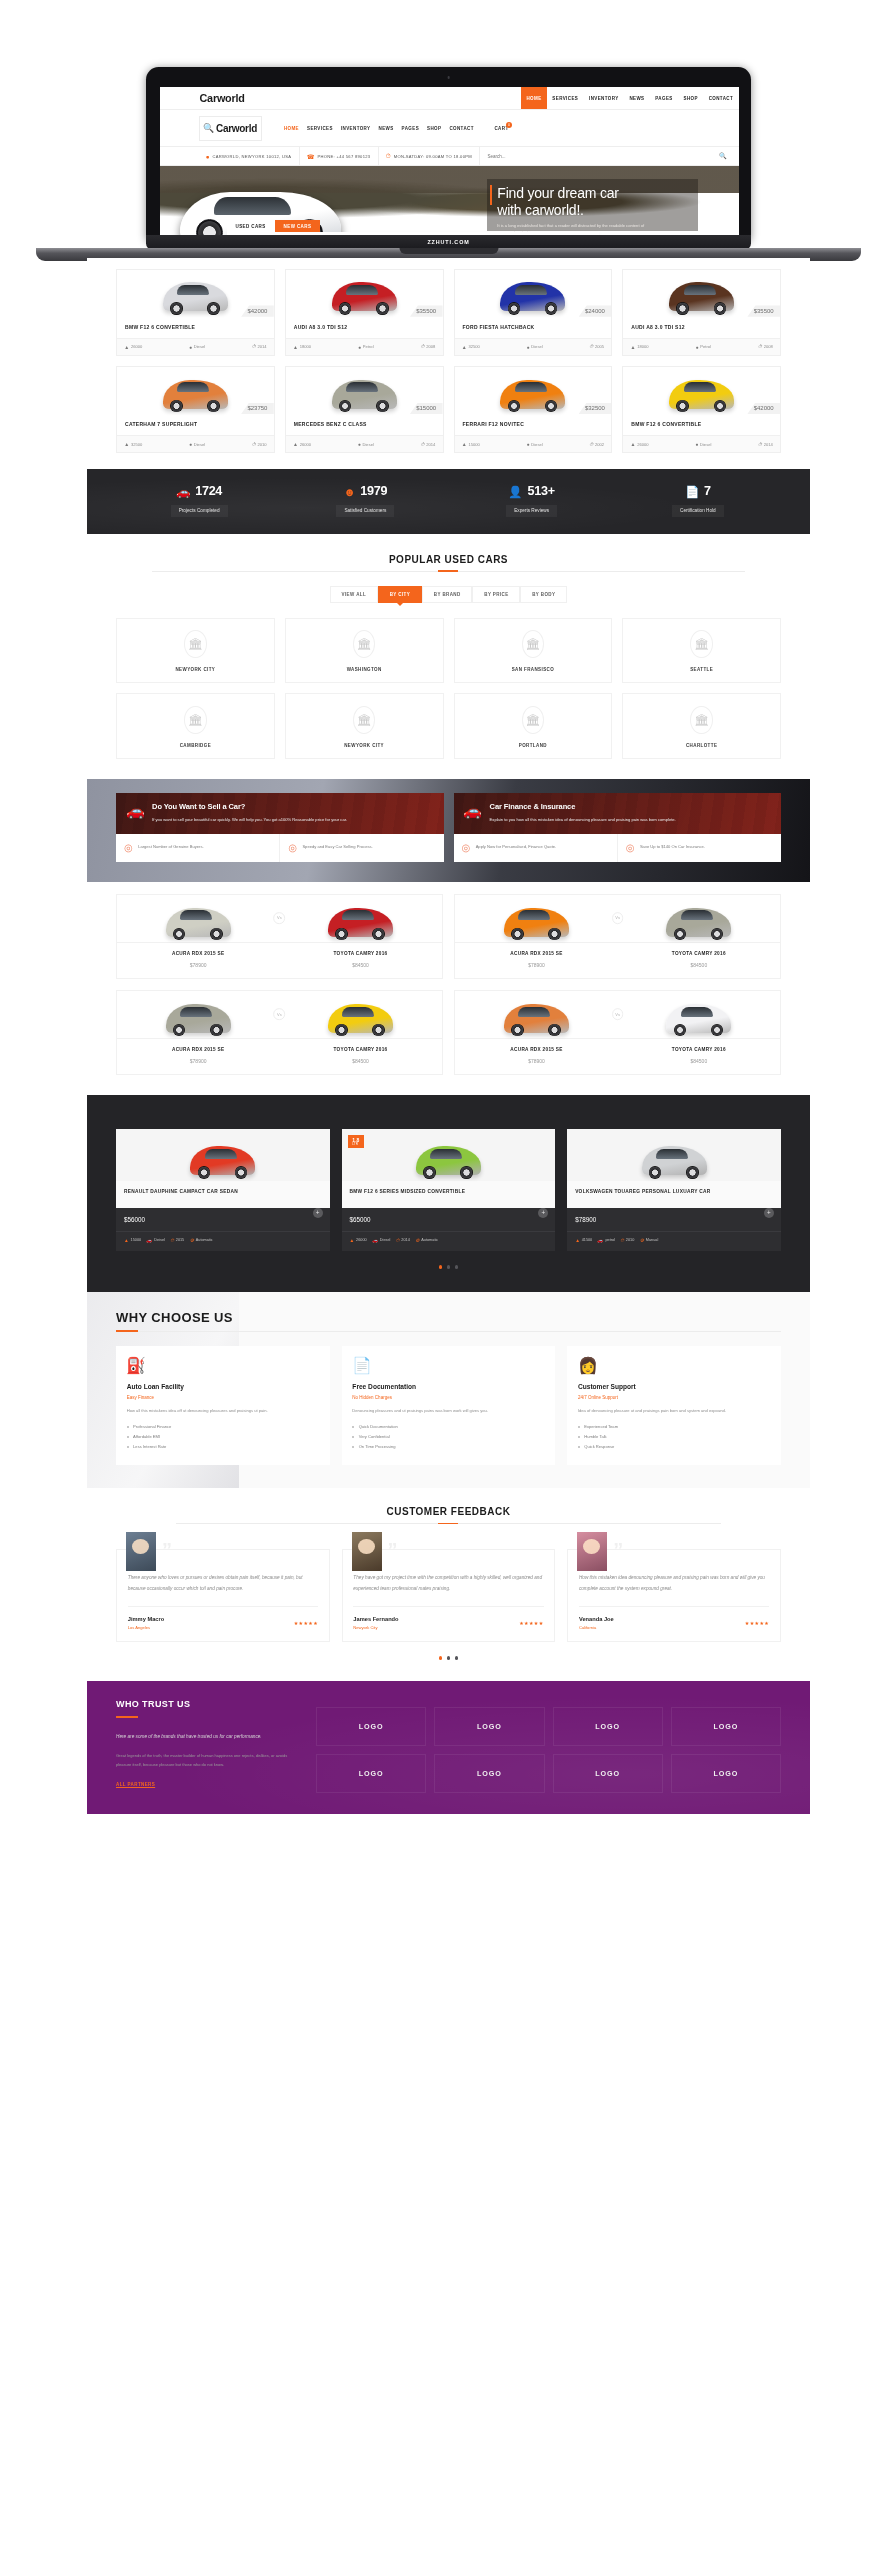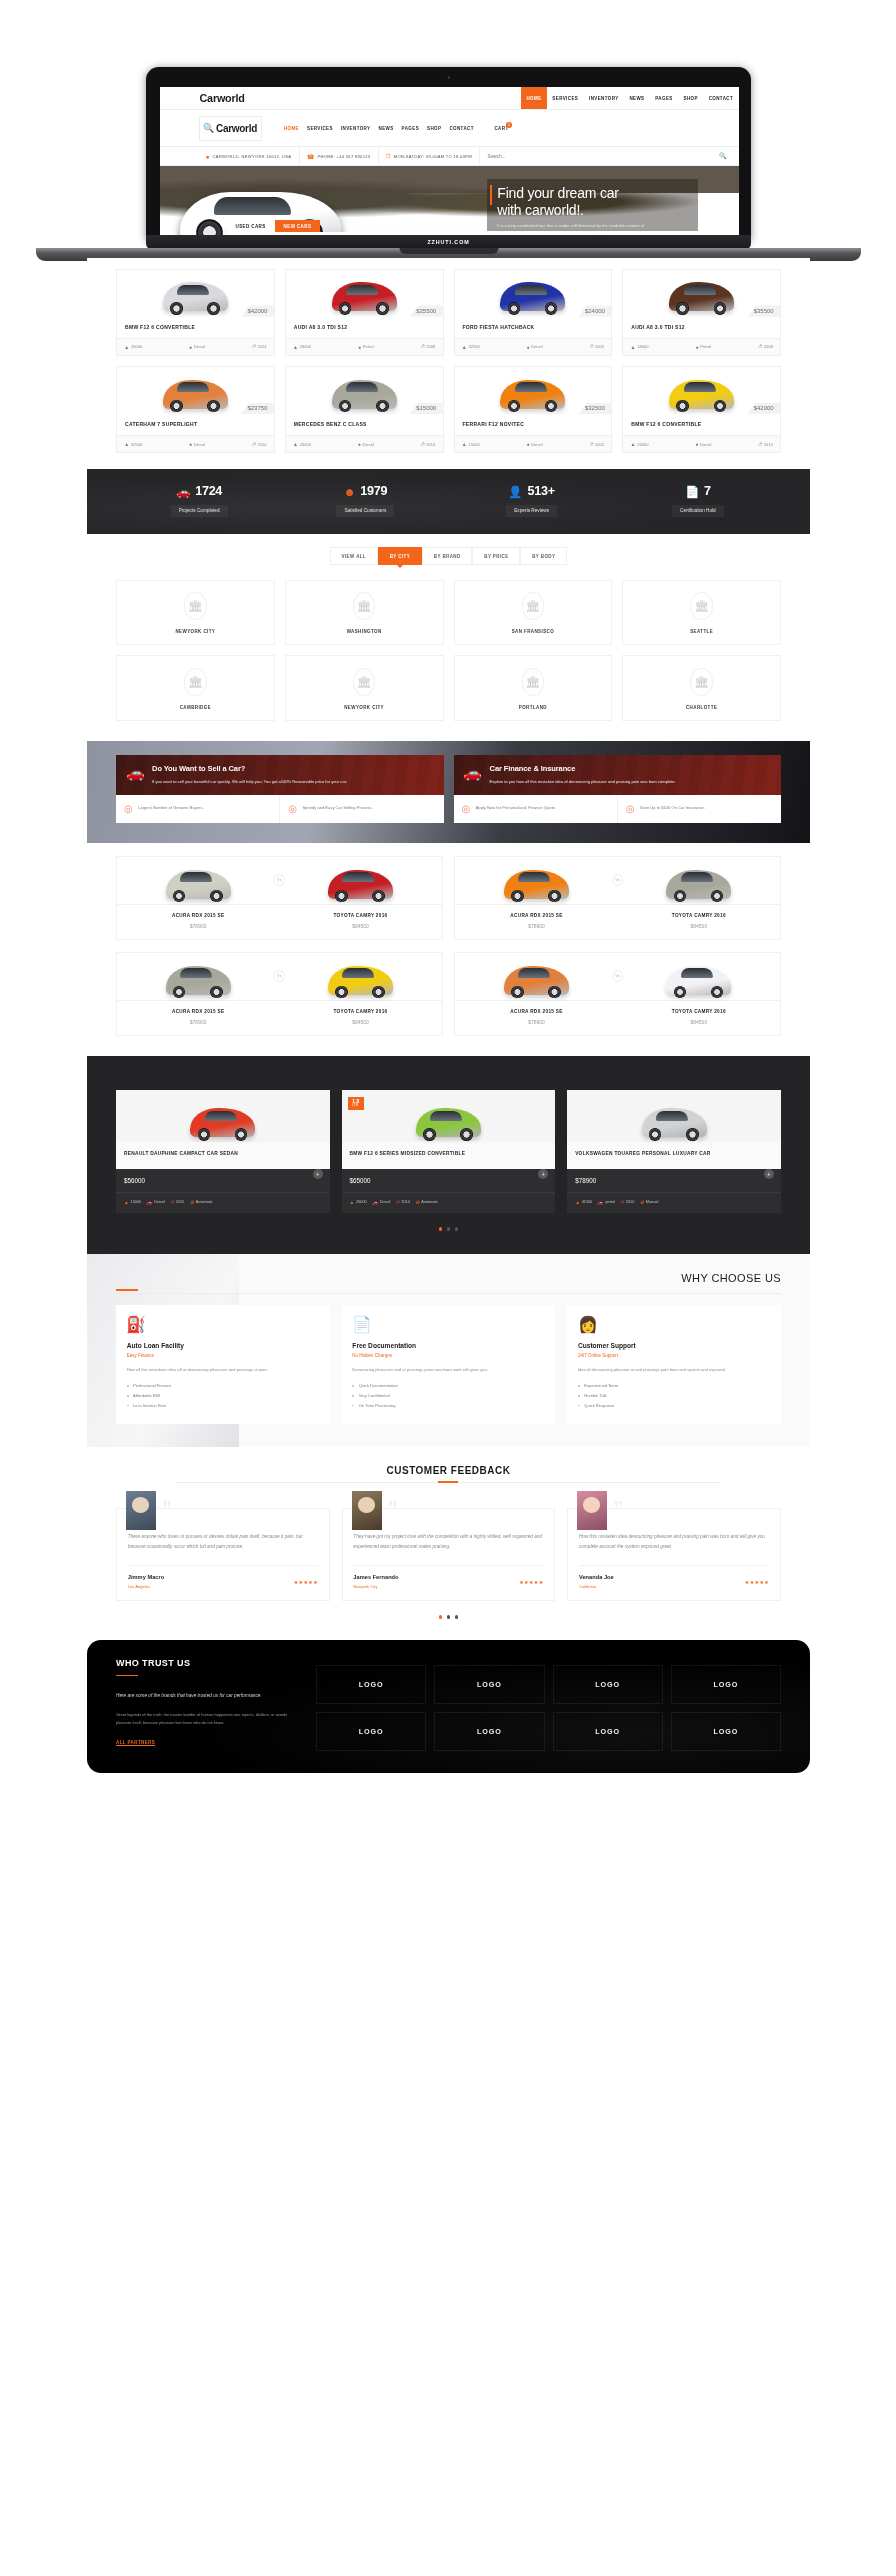--- a/index.html
+++ b/index.html
@@ -226,21 +226,21 @@
   .off-meta span{ font-size:3.8px;color:#c0c0c0;display:flex;align-items:center;gap:1.8px;}
   .off-meta .oi{ color:#f4651c;font-size:4.8px;}
   .dots{ display:flex;justify-content:center;gap:4.5px;margin-top:14.4px;}
   .dot{ width:3.6px;height:3.6px;border-radius:50%;background:#55555a;}
   .dot.act{ background:#f4651c; }
 
   
   .why{ background:#fafafa; padding:18px 29px 23px; position:relative; overflow:hidden;}
   .why-bg{ position:absolute;left:0;top:0;width:152px;height:100%;
      background:linear-gradient(120deg,#e9e9ec,#f6f6f7 60%,#dfdfe3);opacity:.9;}
-  .why-h{ font-size:11px;font-weight:normal;letter-spacing:0.4px;color:#1b1b1b;position:relative;z-index:2;text-align:right;}
+  .why-h{ font-size:13px;font-weight:bold;letter-spacing:0.4px;color:#1b1b1b;position:relative;z-index:2;}
   .why-rule{ width:21.5px;height:1.8px;background:#f4651c;margin-top:5.4px;position:relative;z-index:2;}
   .why-line{ position:absolute;left:29px;right:29px;top:39px;height:0.9px;background:#ececec;}
   .why-grid{ display:grid;grid-template-columns:repeat(3,1fr);gap:11.7px;margin-top:14.4px;position:relative;z-index:2;}
   .why-card{ background:#fff;padding:11.7px 10.8px 13.5px;}
   .why-ic{ font-size:16px;color:#2b2b2b;line-height:1;}
   .why-t{ font-size:6.6px;font-weight:bold;color:#1b1b1b;margin-top:9px;}
   .why-s{ font-size:4.5px;color:#f4651c;margin-top:4.5px;}
   .why-p{ font-size:4.1px;color:#8d8d8d;line-height:2;margin-top:7.2px;}
   .why-li{ font-size:4.1px;color:#7d7d7d;line-height:2.4;display:flex;gap:4.5px;align-items:center;}
   .why-li .bu{ width:1.8px;height:1.8px;background:#c9c9c9;display:inline-block;}
@@ -258,21 +258,21 @@
      background:rgba(255,228,200,.85);}
   .fb-q{ position:absolute;left:45px;top:-10.8px;color:#f0f0f0;font-size:20px;line-height:1;font-weight:bold;}
   .fb-txt{ font-size:4.7px;color:#8a8a8a;line-height:2.2;font-style:italic;}
   .fb-sep{ height:0.9px;background:#f1f1f1;margin:11.7px 0 9px;}
   .fb-row{ display:flex;align-items:center;justify-content:space-between;}
   .fb-n{ font-size:5.7px;font-weight:bold;color:#1f1f1f;}
   .fb-c{ font-size:4.1px;color:#f4651c;margin-top:3.6px;}
   .fb-stars{ color:#f4651c;font-size:5px;letter-spacing:0.4px;}
 
   
-  .trust{ background:#000000; padding:18px 29px 21.5px; position:relative; overflow:hidden;border-radius:14px;}
+  .trust{ background:#701a75; padding:18px 29px 21.5px; position:relative; overflow:hidden;}
   .trust-bg{ position:absolute;inset:0;
      background:radial-gradient(ellipse at 75% 70%,rgba(255,255,255,.06),rgba(0,0,0,0) 60%);}
   .trust-in{ position:relative;z-index:2; display:flex; gap:16px;}
   .trust-left{ width:184px; }
   .trust-h{ font-size:9px;font-weight:bold;color:#fff;letter-spacing:0.4px;}
   .trust-rule{ width:21.5px;height:1.8px;background:#f4651c;margin-top:6.3px;}
   .trust-p1{ font-size:4.7px;color:#d7d7d7;font-style:italic;line-height:2;margin-top:14.4px;}
   .trust-p2{ font-size:4px;color:#9a9a9a;line-height:2.1;margin-top:10.8px;}
   .trust-link{ font-size:4.5px;font-weight:bold;color:#f4651c;letter-spacing:0.4px;margin-top:12.6px;display:inline-block;}
   .logo-grid{ flex:1;display:grid;grid-template-columns:repeat(4,1fr);gap:8px;align-content:start;margin-top:7.2px;}
@@ -527,20 +527,24 @@
   <div class="stat-l">Experts Reviews</div></div>
  <div class="stat">
   <div class="stat-top">
    <span class="stat-ic">📄</span>
    <span class="stat-n">7</span>
           </div>
   <div class="stat-l">Certification Hold</div></div>
       </div>
 
     <div class="sec">
+      <div class="sec-head">
+        <div class="sec-title">POPULAR USED CARS</div>
+        <div class="sec-rule"></div>
+      </div>
       <div class="filters" id="popFilters">
  <div class="f">VIEW ALL</div>
  <div class="f act">BY CITY</div>
  <div class="f">BY BRAND</div>
  <div class="f">BY PRICE</div>
  <div class="f">BY BODY</div>
         </div>
       <div class="city-grid" id="cityGrid">
  <div class="city-card">
   <div class="city-ic">🏛</div>

